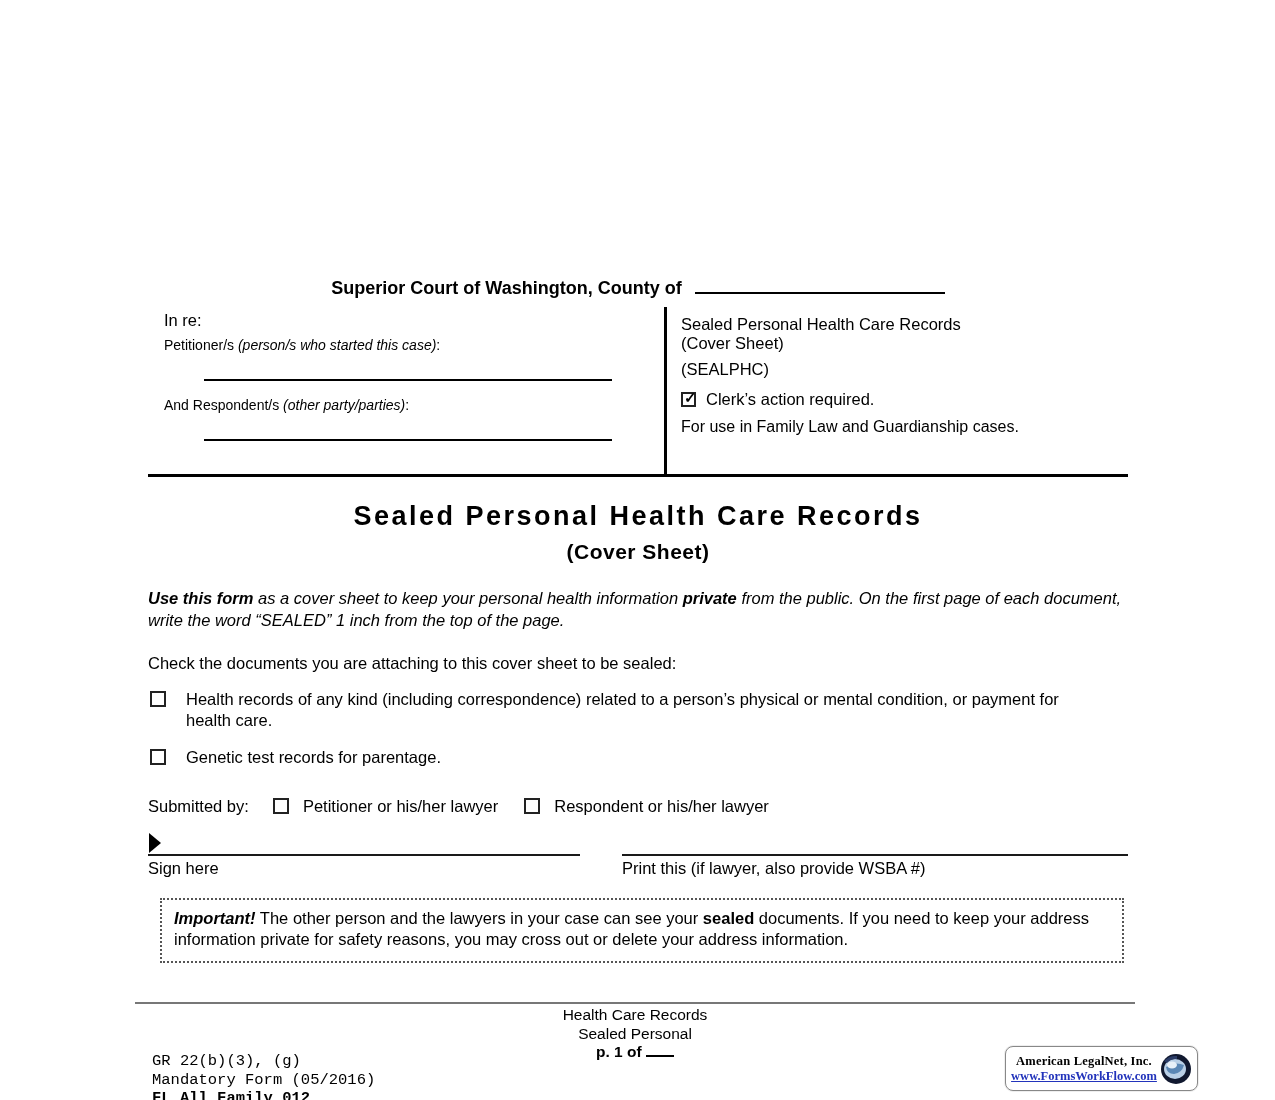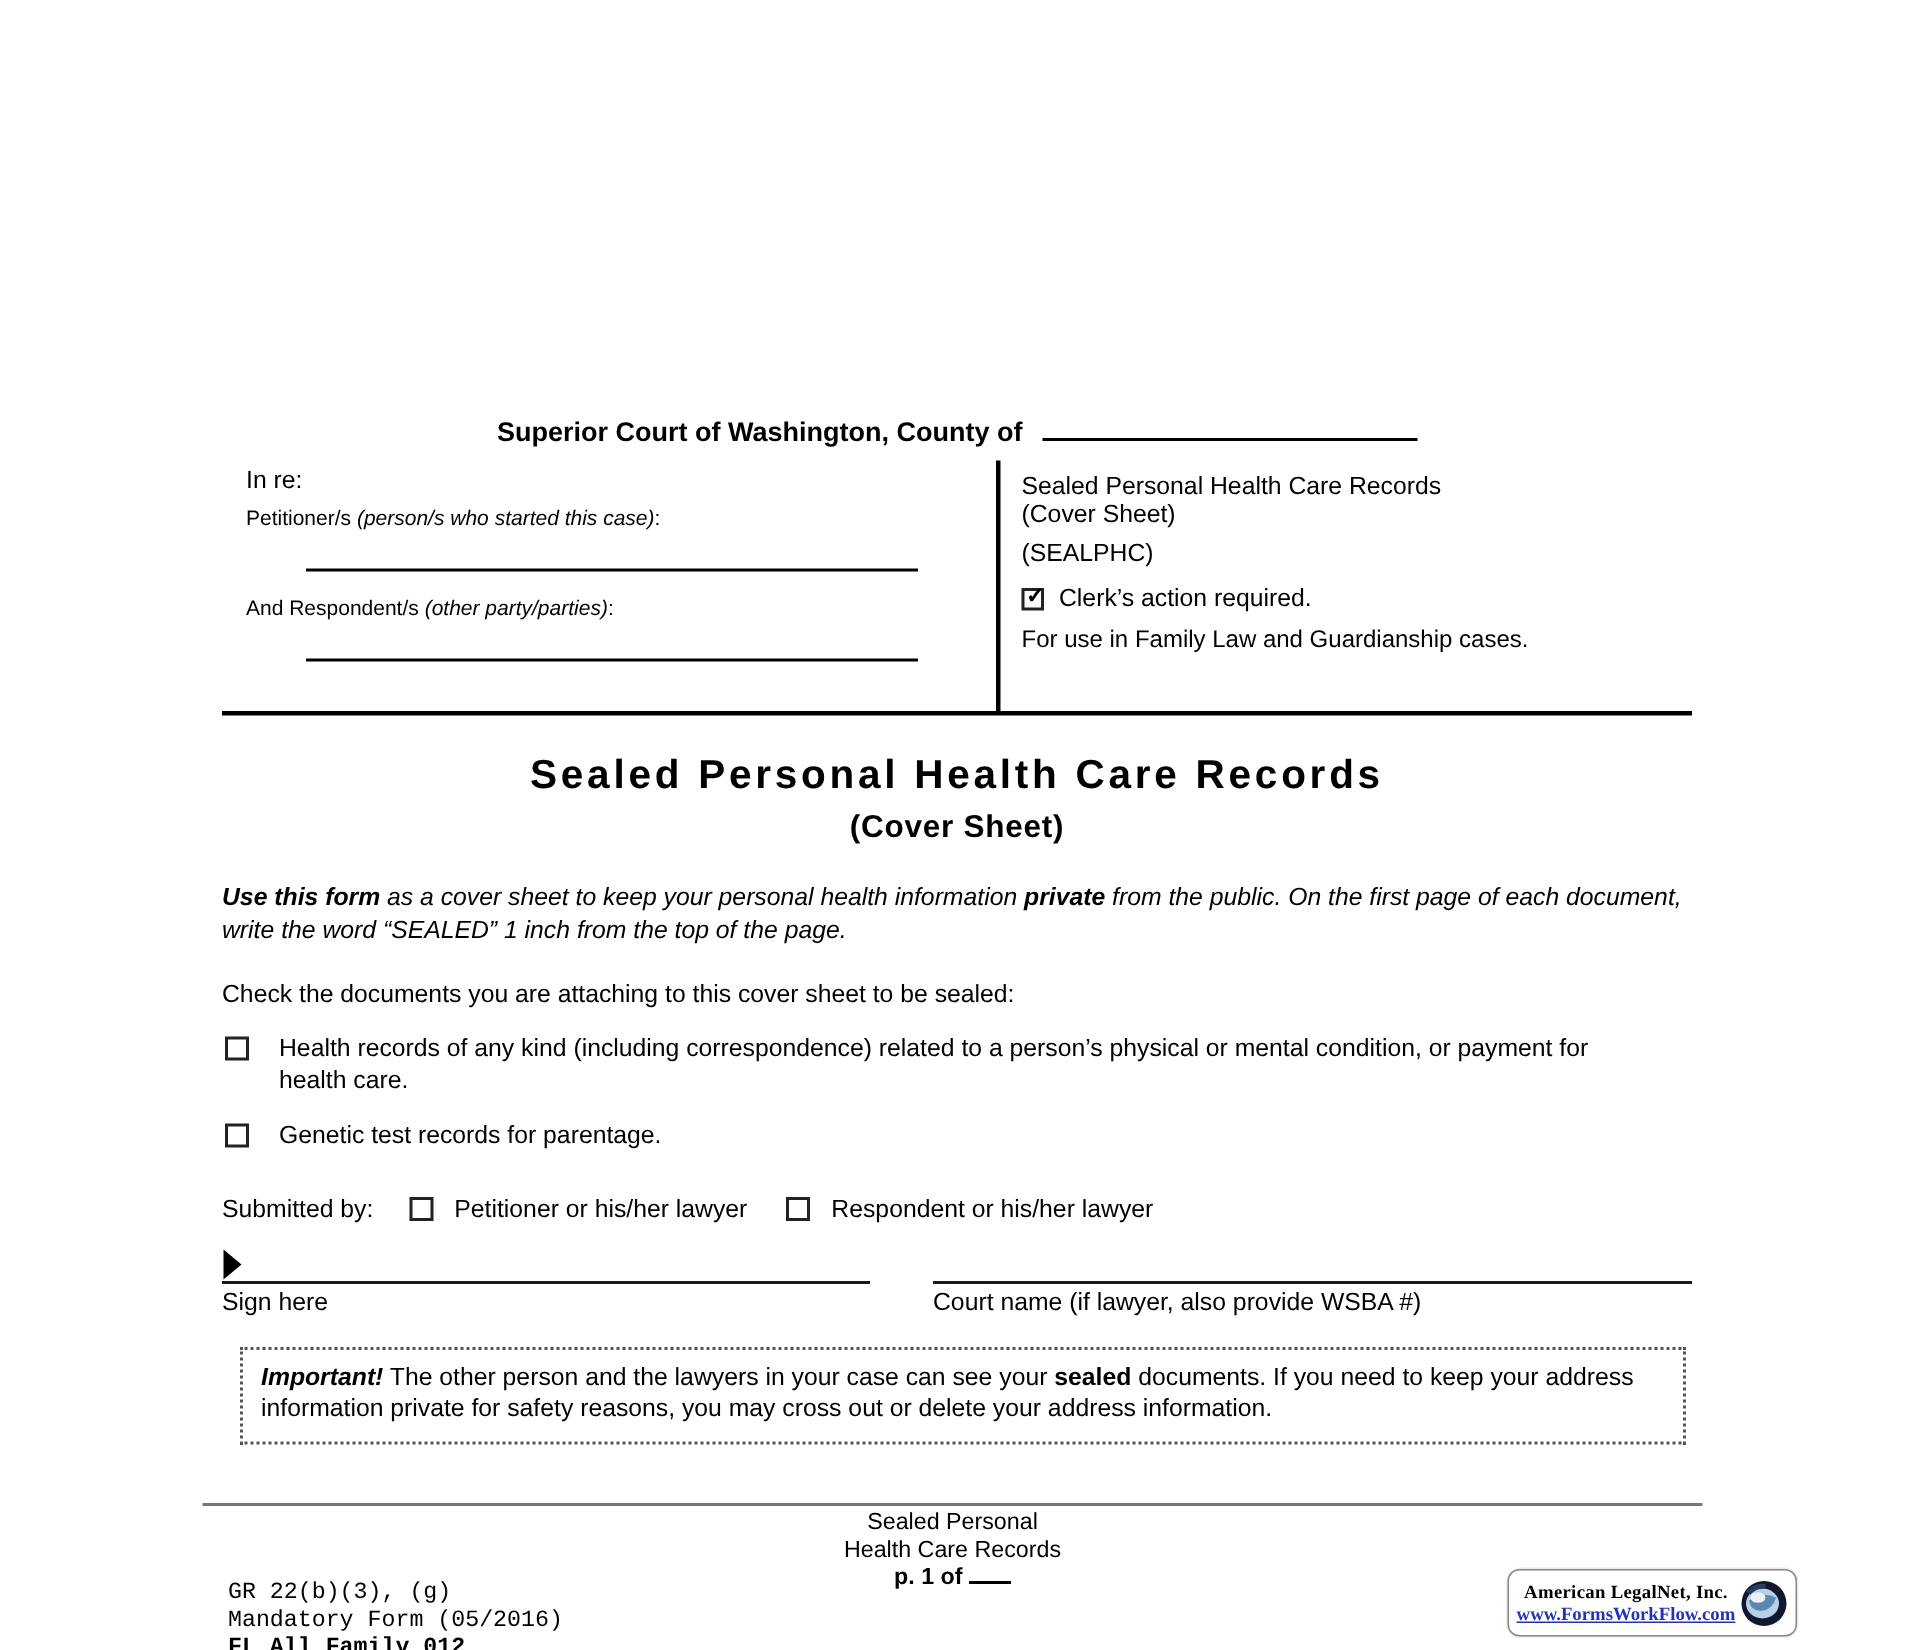--- a/index.html
+++ b/index.html
@@ -158,38 +158,38 @@
 
     <div class="sig-lines">
       <div class="sig-left">
         <span class="sig-arrow"></span>
       </div>
       <div class="sig-gap"></div>
       <div class="sig-right"></div>
     </div>
     <div class="sig-labels">
       <span class="l1">Sign here</span>
-      <span>Court name (if lawyer, also provide WSBA #)</span>
+      <span>Print this (if lawyer, also provide WSBA #)</span>
     </div>
 
     <div class="important-box">
       <span class="imp">Important!</span><span> The other person and the lawyers in your case can see your </span><b>sealed</b><span> documents. If you need to keep your address information private for safety reasons, you may cross out or delete your address information.</span>
     </div>
 
   </div>
 
   <div class="footer-rule"></div>
   <div class="footer-left">
     <div>GR 22(b)(3), (g)</div>
     <div>Mandatory Form (05/2016)</div>
     <div class="bold">FL All Family 012</div>
   </div>
   <div class="footer-center">
+    <div>Health Care Records</div>
     <div>Sealed Personal</div>
-    <div>Health Care Records</div>
     <div class="page-line">
       <span>p. 1 of</span>
       <span class="page-blank"></span>
     </div>
   </div>
 
   <div class="legalnet">
     <div class="ln-text">
       <div class="ln-company">American LegalNet, Inc.</div>
       <div class="ln-url">www.FormsWorkFlow.com</div>

